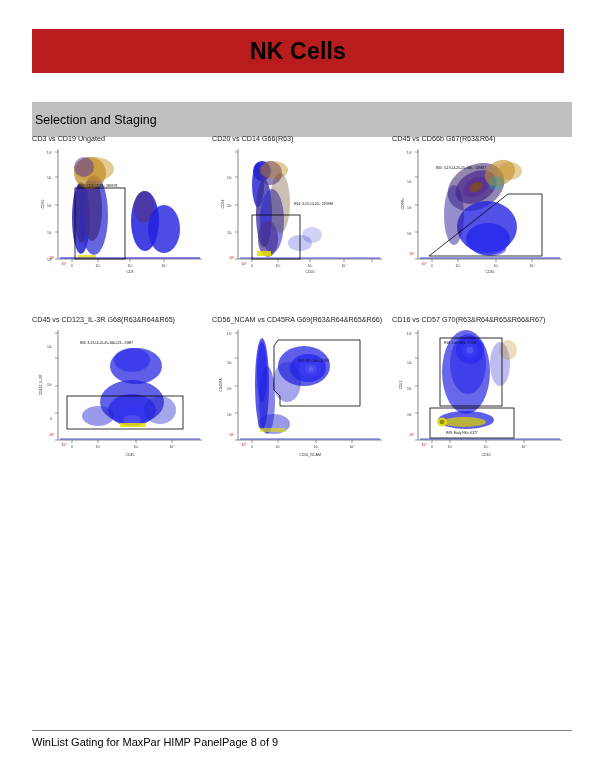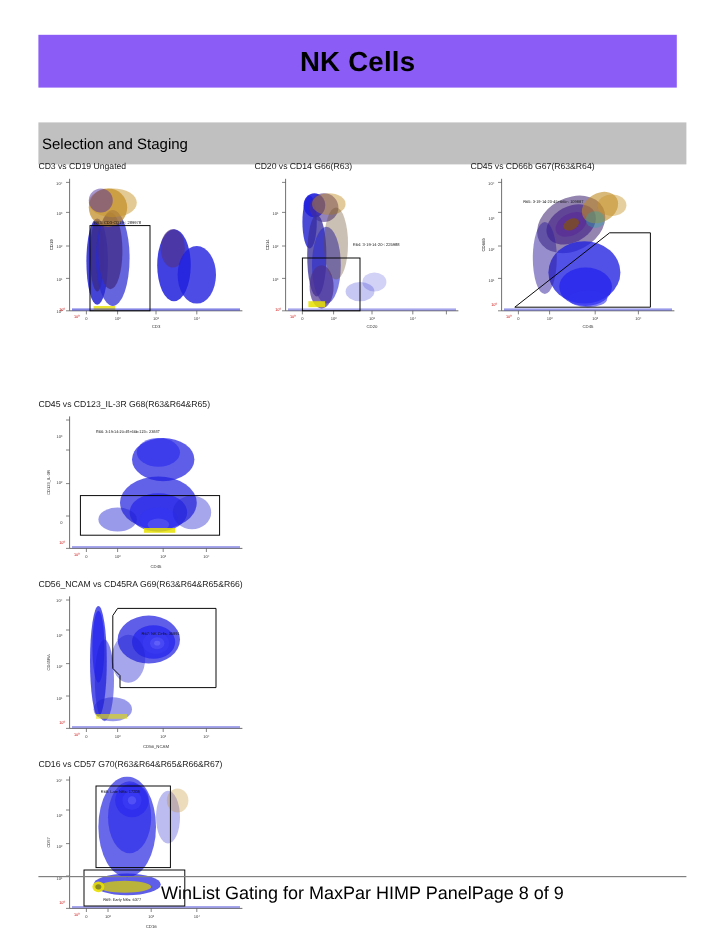--- a/index.html
+++ b/index.html
@@ -20,21 +20,21 @@
     background: #ffffff;
   }
 
   
   .title-banner {
     position: absolute;
     left: 32px;
     top: 29px;
     width: 532px;
     height: 44px;
-    background: #8b5cf6;
+    background: #b91c1c;
     display: flex;
     align-items: center;
     justify-content: center;
   }
   .title-banner .title-text {
     font-size: 23px;
     font-weight: bold;
     color: #000000;
     letter-spacing: 0.2px;
   }
@@ -60,21 +60,21 @@
   .plot-grid {
     position: absolute;
     left: 32px;
     top: 134px;
     width: 540px;
   }
   .plot-row {
     display: flex;
     flex-direction: row;
   }
-  .plot-row.row2 { margin-top: 48px; flex-direction: column; }
+  .plot-row.row2 { margin-top: 31px; }
 
   .plot-cell {
     position: relative;
     width: 180px;
     height: 150px;
   }
   .plot-cell .plot-title {
     position: absolute;
     top: 0;
     left: 0;
@@ -110,23 +110,23 @@
     width: 540px;
     height: 1px;
     background: #808080;
   }
   .footer {
     position: absolute;
     left: 32px;
     top: 736px;
     width: 540px;
     display: flex;
-    justify-content: center;
+    justify-content: flex-start;
     align-items: baseline;
-    font-size: 15px;
+    font-size: 11px;
     color: #000000;
   }
 
   svg text { font-family: "Liberation Sans", sans-serif; }
 </style>
 </head>
 <body>
 
 <div class="page">
 

